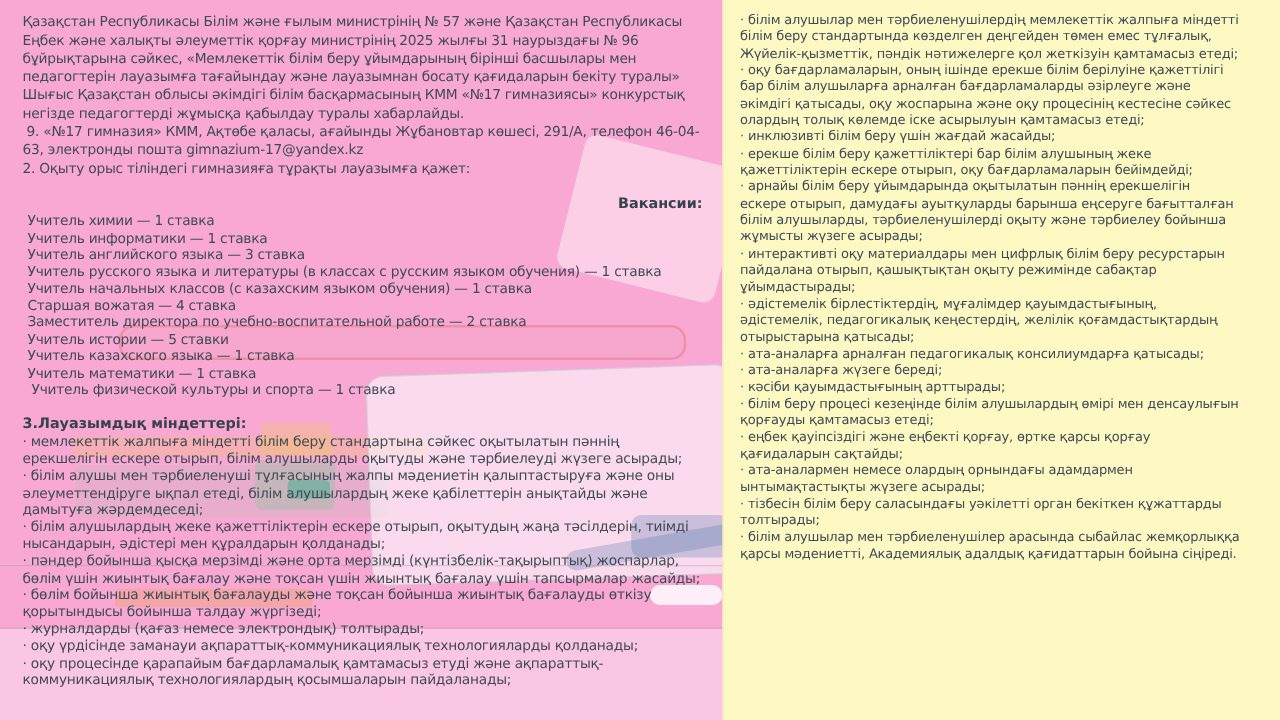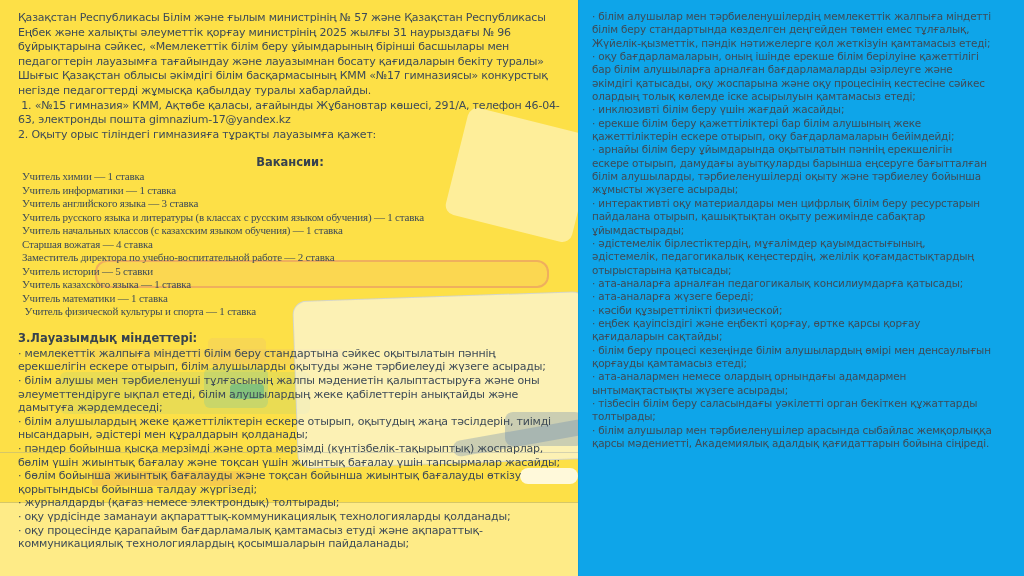--- a/index.html
+++ b/index.html
@@ -5,21 +5,21 @@
   html,body{margin:0;padding:0;}
   body{
     width:1024px;height:576px;overflow:hidden;position:relative;
     font-family:"DejaVu Sans","Liberation Sans",sans-serif;
     background:#ffffff;
   }
   .page{position:absolute;inset:0;}
   
   .left-panel{
     position:absolute;left:0;top:0;width:578px;height:576px;
-    background:#fde047;overflow:hidden;
+    background:#f9a8d4;overflow:hidden;
   }
   .illustration{position:absolute;inset:0;z-index:0;}
   .illustration div{position:absolute;}
   .cap-shape{left:455px;top:120px;width:130px;height:110px;background:rgba(255,255,255,0.45);transform:rotate(14deg);border-radius:10px;}
   .red-book-band{left:95px;top:260px;width:450px;height:24px;border-radius:12px;border:2px solid rgba(219,112,112,0.40);background:rgba(235,160,160,0.12);}
   .yellow-band{left:58px;top:349px;width:285px;height:17px;border-radius:4px;opacity:0.30;}
   .teal-band{left:60px;top:372px;width:250px;height:42px;border-radius:6px;opacity:0.15;}
   .spine-yellow{left:208px;top:338px;width:58px;height:26px;border-radius:5px;opacity:0.35;}
   .spine-green{left:204px;top:368px;width:64px;height:40px;border-radius:6px;opacity:0.30;}
   .spine-teal{left:230px;top:384px;width:34px;height:15px;border-radius:4px;opacity:0.50;}
@@ -35,37 +35,37 @@
   .left-content{
     position:relative;z-index:1;
     padding:11px 16px 0 18px;
     color:#3e4b57;
   }
   .intro{
     margin:0;font-size:11px;line-height:14.6px;letter-spacing:-0.2px;
     white-space:pre-wrap;
   }
   .vac-title{
-    margin:13px 0 1px 0;text-align:center;
+    margin:13px 0 1px 0;text-align:right;
     font-size:11.5px;font-weight:700;color:#37424e;
   }
   .vac-item{
     font-size:11px;line-height:13.5px;letter-spacing:-0.2px;
-    padding-left:4px;white-space:pre-wrap;font-family:Liberation Serif, serif;
+    padding-left:4px;white-space:pre-wrap;
   }
   .duties-title{
     margin:12px 0 2px 0;font-size:11.5px;font-weight:700;color:#37424e;
   }
   .duty-item{
     font-size:11px;line-height:13.6px;letter-spacing:-0.2px;white-space:pre-wrap;
   }
   
   .right-panel{
     position:absolute;left:578px;top:0;width:446px;height:576px;
-    background:#0ea5e9;border-left:1px solid rgba(0,0,0,0.05);
+    background:#fef9c3;border-left:1px solid rgba(0,0,0,0.05);
     box-sizing:border-box;padding:10px 32px 0 13px;
     color:#3e4b57;
   }
   .right-panel .duty-item{
     font-size:10.4px;line-height:13.35px;letter-spacing:-0.15px;
   }
 </style>
 </head>
 <body>
 
@@ -86,21 +86,21 @@
       <div class="blue-blob" style="background-color: rgb(90, 125, 175);"></div>
       <div class="pencil" style="background-color: rgb(90, 125, 175);"></div>
       <div class="white-wisp"></div>
       <div class="hairline h1"></div>
       <div class="hairline h2"></div>
       <div class="light-strip"></div>
     </div>
 
     <div class="left-content">
       <p class="intro">Қазақстан Республикасы Білім және ғылым министрінің № 57 және Қазақстан Республикасы Еңбек және халықты әлеуметтік қорғау министрінің 2025 жылғы 31 наурыздағы № 96 бұйрықтарына сәйкес, «Мемлекеттік білім беру ұйымдарының бірінші басшылары мен педагогтерін лауазымға тағайындау және лауазымнан босату қағидаларын бекіту туралы» Шығыс Қазақстан облысы әкімдігі білім басқармасының КММ «№17 гимназиясы» конкурстық негізде педагогтерді жұмысқа қабылдау туралы хабарлайды.</p>
-      <p class="intro"> 1. «№15 гимназия» КММ, Ақтөбе қаласы, ағайынды Жұбановтар көшесі, 291/А, телефон 46-04-63, электронды пошта gimnazium-17@yandex.kz</p>
+      <p class="intro"> 9. «№17 гимназия» КММ, Ақтөбе қаласы, ағайынды Жұбановтар көшесі, 291/А, телефон 46-04-63, электронды пошта gimnazium-17@yandex.kz</p>
       <p class="intro">2. Оқыту орыс тіліндегі гимназияға тұрақты лауазымға қажет:</p>
 
       <h3 class="vac-title">Вакансии:</h3>
 
       <div class="vac-list">
 
           <div class="vac-item">Учитель химии — 1 ставка</div>
 
           <div class="vac-item">Учитель информатики — 1 ставка</div>
 
@@ -162,25 +162,25 @@
         <div class="duty-item">· арнайы білім беру ұйымдарында оқытылатын пәннің ерекшелігін ескере отырып, дамудағы ауытқуларды барынша еңсеруге бағытталған білім алушыларды, тәрбиеленушілерді оқыту және тәрбиелеу бойынша жұмысты жүзеге асырады;</div>
 
         <div class="duty-item">· интерактивті оқу материалдары мен цифрлық білім беру ресурстарын пайдалана отырып, қашықтықтан оқыту режимінде сабақтар ұйымдастырады;</div>
 
         <div class="duty-item">· әдістемелік бірлестіктердің, мұғалімдер қауымдастығының, әдістемелік, педагогикалық кеңестердің, желілік қоғамдастықтардың отырыстарына қатысады;</div>
 
         <div class="duty-item">· ата-аналарға арналған педагогикалық консилиумдарға қатысады;</div>
 
         <div class="duty-item">· ата-аналарға жүзеге береді;</div>
 
-        <div class="duty-item">· кәсіби құзыреттілікті физической;</div>
+        <div class="duty-item">· кәсіби қауымдастығының арттырады;</div>
+
+        <div class="duty-item">· білім беру процесі кезеңінде білім алушылардың өмірі мен денсаулығын қорғауды қамтамасыз етеді;</div>
 
         <div class="duty-item">· еңбек қауіпсіздігі және еңбекті қорғау, өртке қарсы қорғау қағидаларын сақтайды;</div>
-
-        <div class="duty-item">· білім беру процесі кезеңінде білім алушылардың өмірі мен денсаулығын қорғауды қамтамасыз етеді;</div>
 
         <div class="duty-item">· ата-аналармен немесе олардың орнындағы адамдармен ынтымақтастықты жүзеге асырады;</div>
 
         <div class="duty-item">· тізбесін білім беру саласындағы уәкілетті орган бекіткен құжаттарды толтырады;</div>
 
         <div class="duty-item">· білім алушылар мен тәрбиеленушілер арасында сыбайлас жемқорлыққа қарсы мәдениетті, Академиялық адалдық қағидаттарын бойына сіңіреді.</div>
       </div>
   </div>
 
 </div>

